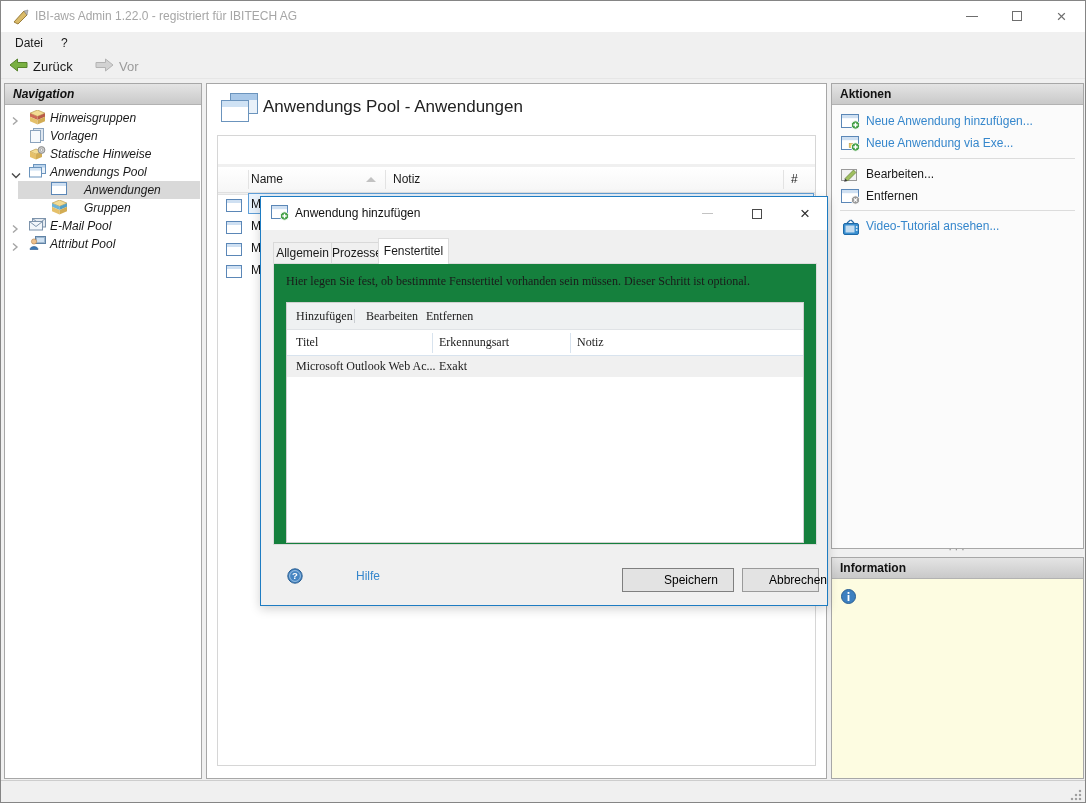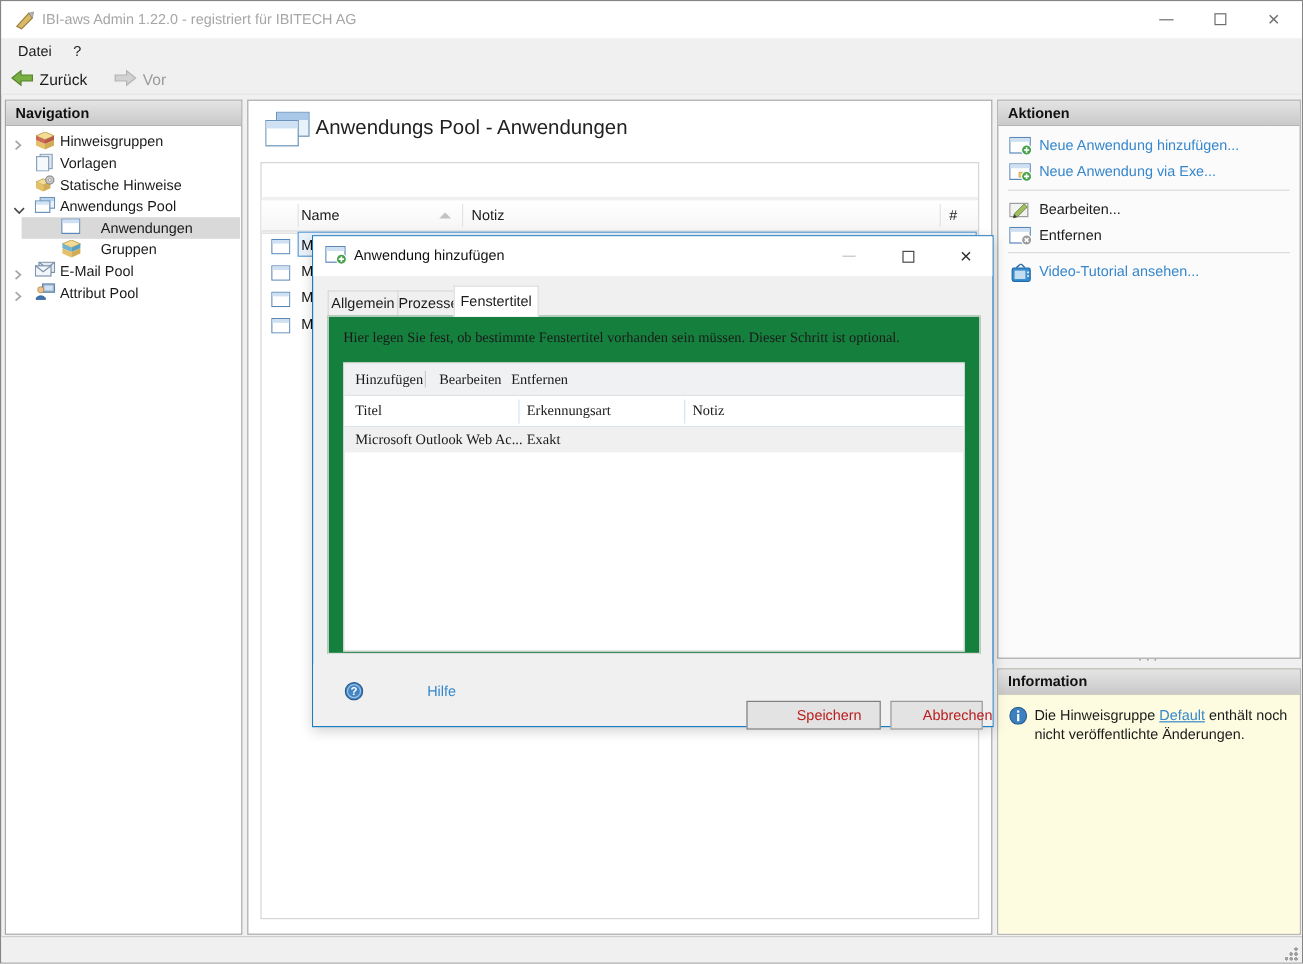--- a/index.html
+++ b/index.html
@@ -27,21 +27,21 @@
   .tb-back { left:8px; } .tb-fwd { left:94px; }
   .tb-back .lbl { color:#1a1a1a; font-size:13px; }
   .tb-fwd .lbl { color:#9b9b9b; font-size:13px; }
   
   .panel { position:absolute; background:#ffffff; border:1px solid #a7a7a7; }
   .panel-hd {
     height:21px; line-height:20px; font-weight:bold; padding-left:8px; color:#111;
     background:linear-gradient(#e4e4e4,#c9c9c9); border-bottom:1px solid #b2b2b2;
   }
   
-  .nav-panel { left:3px; top:82px; width:198px; height:696px; }
+  .nav-panel { left:3px; top:82px; width:198px; height:696px;font-style:italic; }
   .tree { position:absolute; left:0; top:25px; right:0; }
   .tree-row { position:relative; height:18px; line-height:18px; white-space:nowrap; }
   .tree-row .chev { position:absolute; left:6px; top:4px; }
   .tree-row .ic { position:absolute; top:1px; }
   .tree-row .lbl { position:absolute; top:0; }
   .lv0 .ic { left:24px; } .lv0 .lbl { left:45px; }
   .lv1 .ic { left:46px; } .lv1 .lbl { left:79px; }
   .tree-row.sel::before { content:""; position:absolute; left:13px; right:1px; top:0; bottom:0; background:#d9d9d9; }
   .tree-row > * { position:absolute; z-index:1; }
   
@@ -116,22 +116,22 @@
   .tl-sep { position:absolute; left:67px; top:6px; bottom:6px; width:1px; background:#c9cdd1; }
   .it-hd { position:absolute; left:0; top:27px; right:0; height:26px; background:#fff; border-bottom:1px solid #d8e3ee; }
   .it-hd .col { position:absolute; top:0; line-height:25px; color:#1a1a1a; }
   .itc-titel { left:9px; } .itc-erk { left:152px; } .itc-notiz { left:290px; }
   .it-colsep { position:absolute; top:3px; height:20px; width:1px; background:#d8e3ee; }
   .it-row { position:absolute; left:0; top:53px; right:0; height:21px; background:#f0f0f0; line-height:21px; }
   .it-row .c1 { position:absolute; left:9px; } .it-row .c2 { position:absolute; left:152px; }
   .dlg-footer { position:absolute; left:0; right:0; bottom:0; height:52px; background:#f0f0f0; }
   .help-link { position:absolute; left:26px; top:15px; height:20px; }
   .help-link .lbl { position:absolute; left:21px; top:1px; color:#3687cc;margin-left:48px; }
-  .dlg-button { position:absolute; top:31px; height:24px; background:#e3e3e3; border:1px solid #9a9a9a;
-    font:12px "Liberation Sans",sans-serif; color:#b91c1c; text-align:center; line-height:22px;padding-left:26px; }
+  .dlg-button { position:absolute; top:15px; height:24px; background:#e3e3e3; border:1px solid #9a9a9a;
+    font:12px "Liberation Sans",sans-serif; color:#000000; text-align:center; line-height:22px;padding-left:26px; }
   .btn-save { left:361px; width:112px; border-color:#7f7f7f; }
   .btn-cancel { left:481px; width:77px; }
   .ic { display:inline-block; }
 </style>
 </head>
 <body>
 
 <div class="window">
 
   <div class="titlebar">
@@ -400,23 +400,20 @@
   <div class="panel info-panel">
     <div class="panel-hd">Information</div>
     <div class="info-body">
       <span class="info-ic">
         <svg width="15" height="15">
             <circle cx="7.5" cy="7.5" r="7" fill="#3d80c0" stroke="#2a5e92"></circle>
             <rect x="6.6" y="6" width="1.8" height="6" fill="#fff"></rect>
             <rect x="6.6" y="3" width="1.8" height="1.9" fill="#fff"></rect>
           </svg>
       </span>
-      <div class="info-text">
-        <span>Die Hinweisgruppe </span><a href="#">Default</a><span> enthält noch nicht veröffentlichte Änderungen.</span>
-      </div>
     </div>
   </div>
 
   <div class="statusbar">
     <span class="resize-grip"></span>
   </div>
 
   <div class="dialog">
     <div class="dlg-titlebar">
       <span class="dlg-icon">

